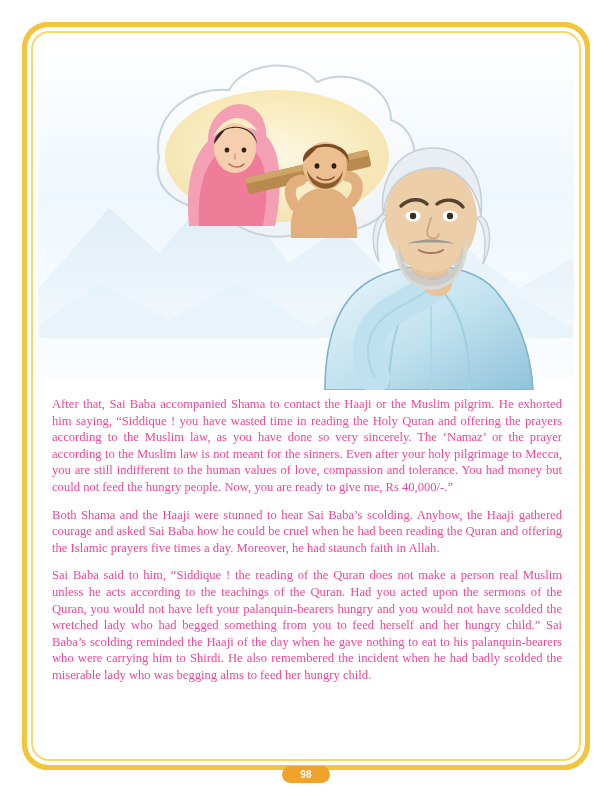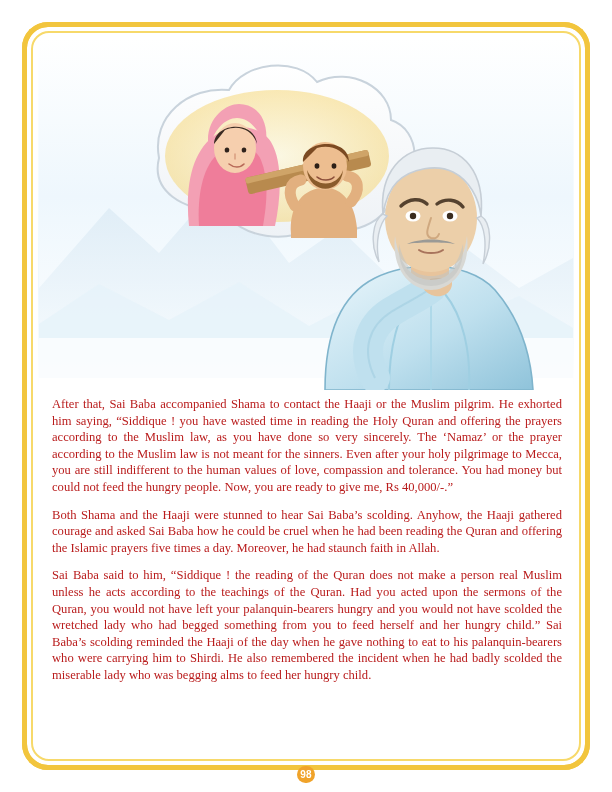--- a/index.html
+++ b/index.html
@@ -78,34 +78,34 @@
   .illustration svg { display: block; width: 100%; height: 100%; }
 
   
   .body-text {
     padding: 6px 12px 0 14px;
   }
   .para {
     font-family: "Liberation Serif", serif;
     font-size: 12.6px;
     line-height: 16.6px;
-    color: #b91c1c;
+    color: #ec4899;
     text-align: justify;
     margin: 0 0 11px 0;
     text-indent: 0;
   }
   .para:last-child { margin-bottom: 12px; }
 
   
   .page-number {
     position: absolute;
     left: 50%;
     bottom: 9px;
     transform: translateX(-50%);
-    width: 18px;
+    width: 48px;
     height: 17px;
     background: #f0a32a;
     border-radius: 9px;
     color: #ffffff;
     font-family: "Liberation Sans", sans-serif;
     font-size: 10px;
     font-weight: bold;
     line-height: 17px;
     text-align: center;
     letter-spacing: .3px;

